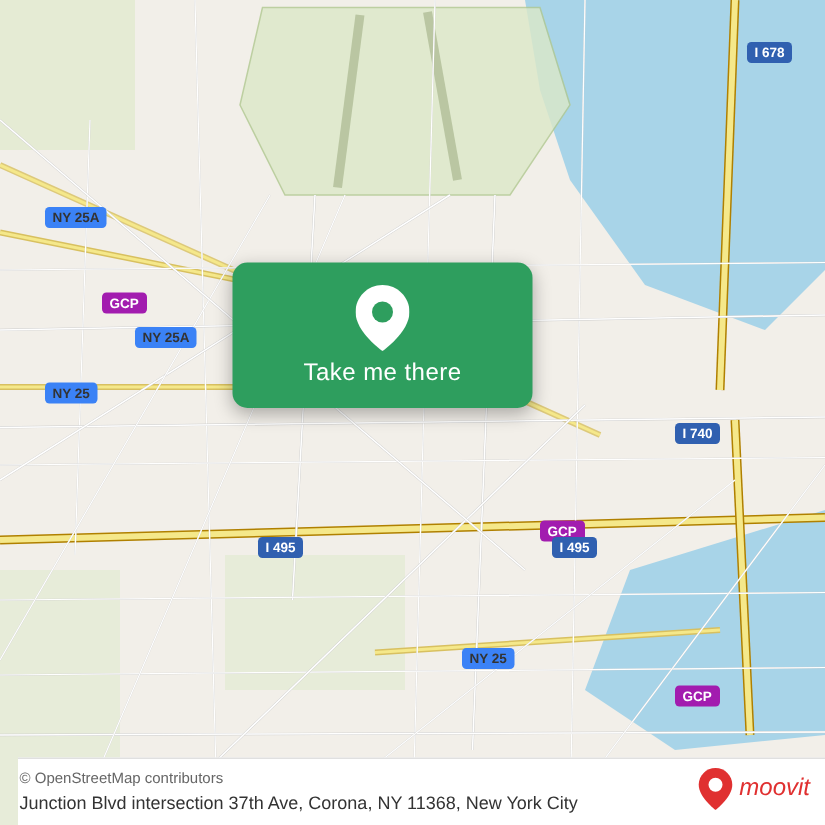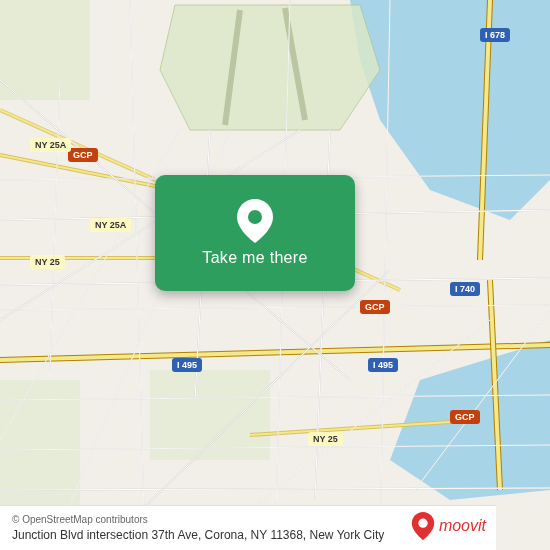--- a/index.html
+++ b/index.html
@@ -31,31 +31,31 @@
       position: absolute;
       border-radius: 3px;
       font-size: 9px;
       font-weight: bold;
       padding: 2px 5px;
       color: white;
       white-space: nowrap;
       z-index: 5;
     }
 
-    .badge-green { background: #c2410c; }
-    .badge-yellow { background: #fef9c3; color: #333; }
+    .badge-green { background: #a21caf; margin-top: 47px; }
+    .badge-yellow { background: #3b82f6; color: #333; }
     .badge-blue { background: #3060b0; }
 
     
     #card-overlay {
       position: absolute;
       top: 175px;
       left: 155px;
       width: 200px;
-      height: 116px;
+      height: 97px;
       background: #2e9e5e;
       border-radius: 10px;
       display: flex;
       flex-direction: column;
       align-items: center;
       justify-content: center;
       z-index: 20;
       box-shadow: 0 4px 12px rgba(0,0,0,0.3);
     }
 
@@ -69,24 +69,24 @@
       color: white;
       font-size: 16px;
       font-weight: 500;
       letter-spacing: 0.3px;
     }
 
     
     #bottom-bar {
       position: absolute;
       bottom: 0;
-      left: 0;
-      width: 496px;
+      left: 12px;
+      width: 538px;
       background: white;
-      padding: 8px 12px;
+      padding: 8px 1px;
       z-index: 30;
       border-top: 1px solid #e0e0e0;
     }
 
     .attribution {
       font-size: 10px;
       color: #666;
       margin-bottom: 3px;
     }
 
@@ -233,21 +233,21 @@
   <div id="badges-layer">
     <span class="badge badge-green" style="top:148px;left:68px">GCP</span>
     <span class="badge badge-green" style="top:300px;left:360px">GCP</span>
     <span class="badge badge-green" style="top:410px;left:450px">GCP</span>
     <span class="badge badge-yellow" style="top:138px;left:30px">NY 25A</span>
     <span class="badge badge-yellow" style="top:218px;left:90px">NY 25A</span>
     <span class="badge badge-yellow" style="top:255px;left:30px">NY 25</span>
     <span class="badge badge-yellow" style="top:432px;left:308px">NY 25</span>
     <span class="badge badge-blue" style="top:358px;left:172px">I 495</span>
     <span class="badge badge-blue" style="top:358px;left:368px">I 495</span>
-    <span class="badge badge-blue" style="top:28px;left:480px">I 678</span>
+    <span class="badge badge-blue" style="top:28px;left:498px">I 678</span>
     <span class="badge badge-blue" style="top:282px;left:450px">I 740</span>
     <span class="badge badge-green" style="top:196px;left:325px">SA</span>
   </div>
 
   <div id="card-overlay">
 
     <svg class="pin-icon" viewBox="0 0 36 44" xmlns="http://www.w3.org/2000/svg">
       <path d="M18 0 C8.06 0 0 8.06 0 18 C0 31.5 18 44 18 44 C18 44 36 31.5 36 18 C36 8.06 27.94 0 18 0Z" fill="white"></path>
       <circle cx="18" cy="18" r="7" fill="#2e9e5e"></circle>
     </svg>

